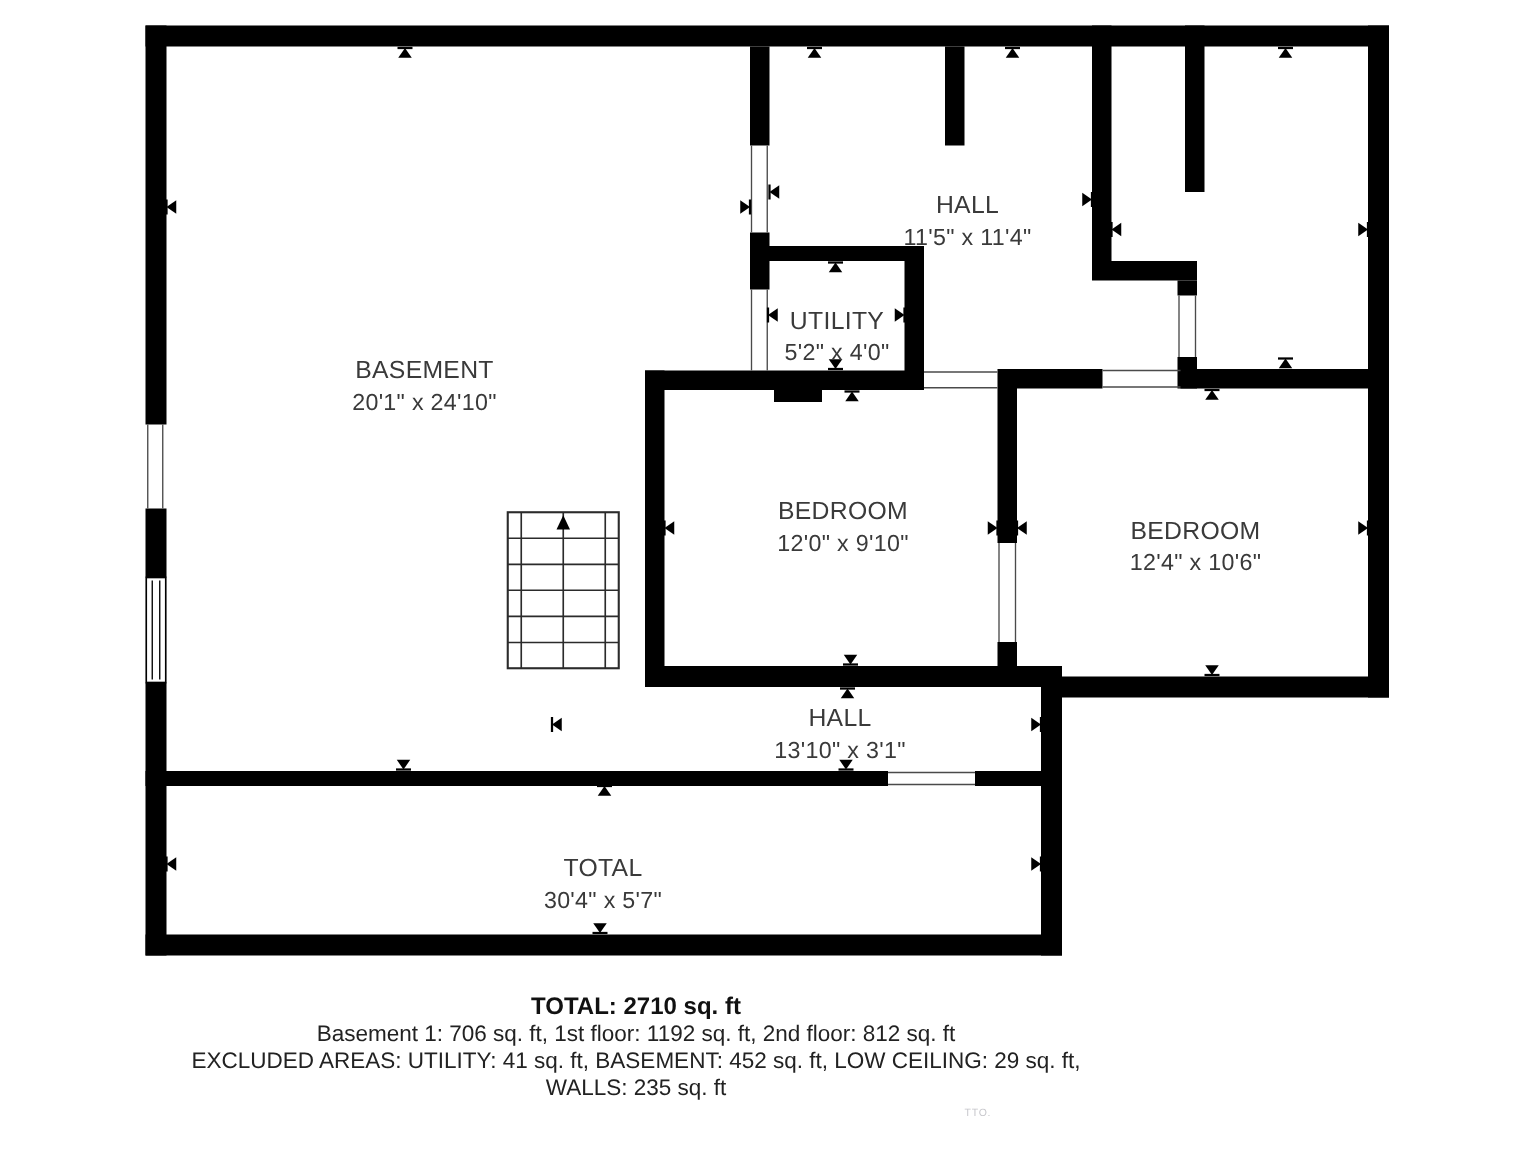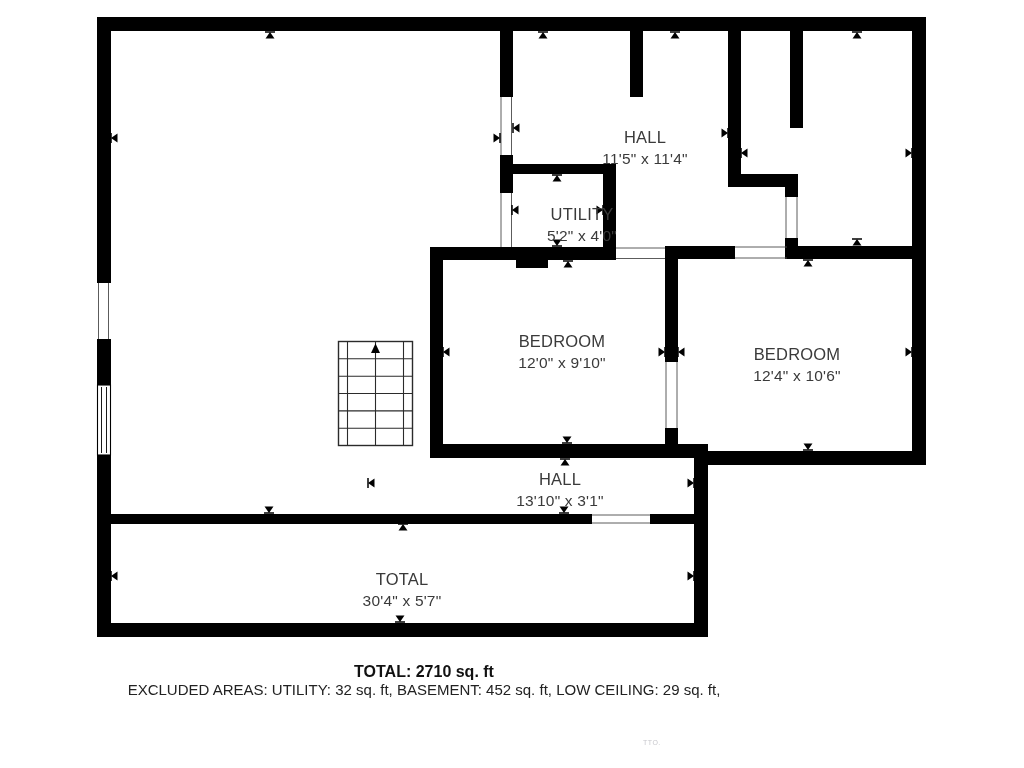--- a/index.html
+++ b/index.html
@@ -162,25 +162,29 @@
         <line x1="694" y1="478" x2="694" y2="488" stroke="#000000" stroke-width="1.5"></line>
         <polygon points="111,576 117.5,571.5 117.5,580.5" fill="#000000"></polygon>
         <line x1="111" y1="571" x2="111" y2="581" stroke="#000000" stroke-width="1.5"></line>
         <polygon points="694,576 687.5,571.5 687.5,580.5" fill="#000000"></polygon>
         <line x1="694" y1="571" x2="694" y2="581" stroke="#000000" stroke-width="1.5"></line>
         <polygon points="400,622 395.5,615.5 404.5,615.5" fill="#000000"></polygon>
         <line x1="395" y1="622" x2="405" y2="622" stroke="#000000" stroke-width="1.5"></line>
       </g>
   </svg>
 
+  <div class="room-label" style="left:283px;top:236px">
+    <div class="room-name">BASEMENT</div>
+    <div class="room-dims">20'1" x 24'10"</div>
+  </div>
   <div class="room-label" style="left:645px;top:126px">
     <div class="room-name">HALL</div>
     <div class="room-dims">11'5" x 11'4"</div>
   </div>
-  <div class="room-label" style="left:582px;top:203px">
+  <div class="room-label" style="left:558px;top:203px">
     <div class="room-name">UTILITY</div>
     <div class="room-dims">5'2" x 4'0"</div>
   </div>
   <div class="room-label" style="left:562px;top:330px">
     <div class="room-name">BEDROOM</div>
     <div class="room-dims">12'0" x 9'10"</div>
   </div>
   <div class="room-label" style="left:797px;top:343px">
     <div class="room-name">BEDROOM</div>
     <div class="room-dims">12'4" x 10'6"</div>
@@ -189,17 +193,19 @@
     <div class="room-name">HALL</div>
     <div class="room-dims">13'10" x 3'1"</div>
   </div>
   <div class="room-label" style="left:402px;top:568px">
     <div class="room-name">TOTAL</div>
     <div class="room-dims">30'4" x 5'7"</div>
   </div>
 
   <div class="summary">
     <div class="total">TOTAL: 2710 sq. ft</div>
-    <div>EXCLUDED AREAS: UTILITY: 32 sq. ft, BASEMENT: 452 sq. ft, LOW CEILING: 29 sq. ft,</div>
+    <div>Basement 1: 706 sq. ft, 1st floor: 1192 sq. ft, 2nd floor: 812 sq. ft</div>
+    <div>EXCLUDED AREAS: UTILITY: 41 sq. ft, BASEMENT: 452 sq. ft, LOW CEILING: 29 sq. ft,</div>
+    <div>WALLS: 235 sq. ft</div>
   </div>
 
   <div class="watermark">TTO.</div>
 </div>
 
 </body></html>

